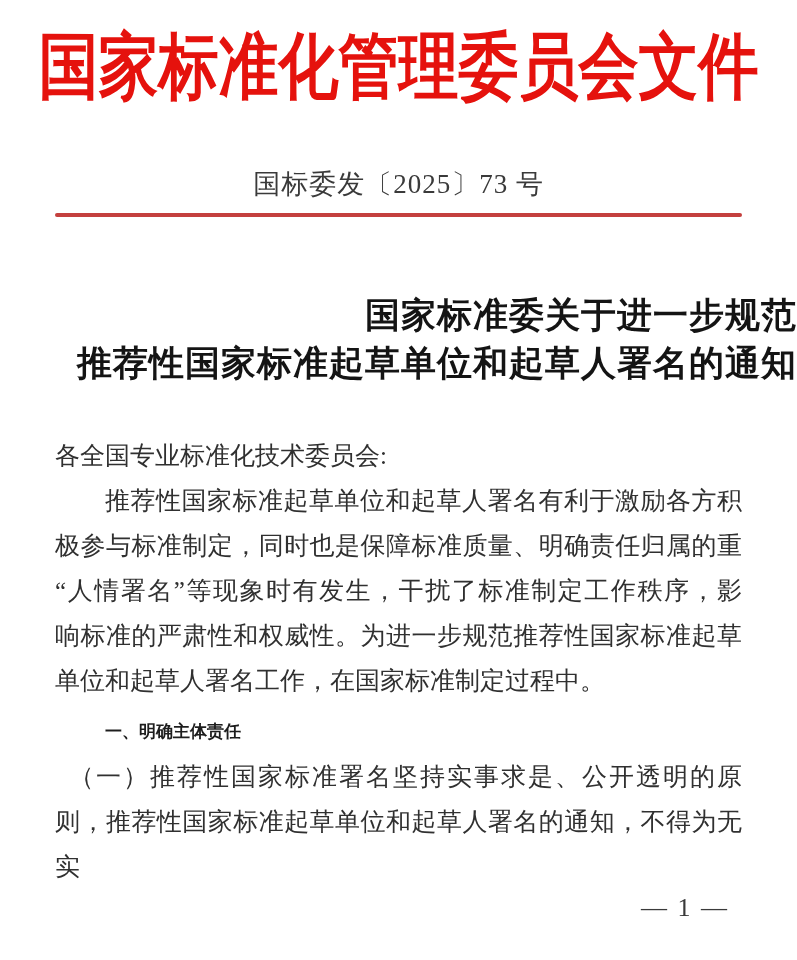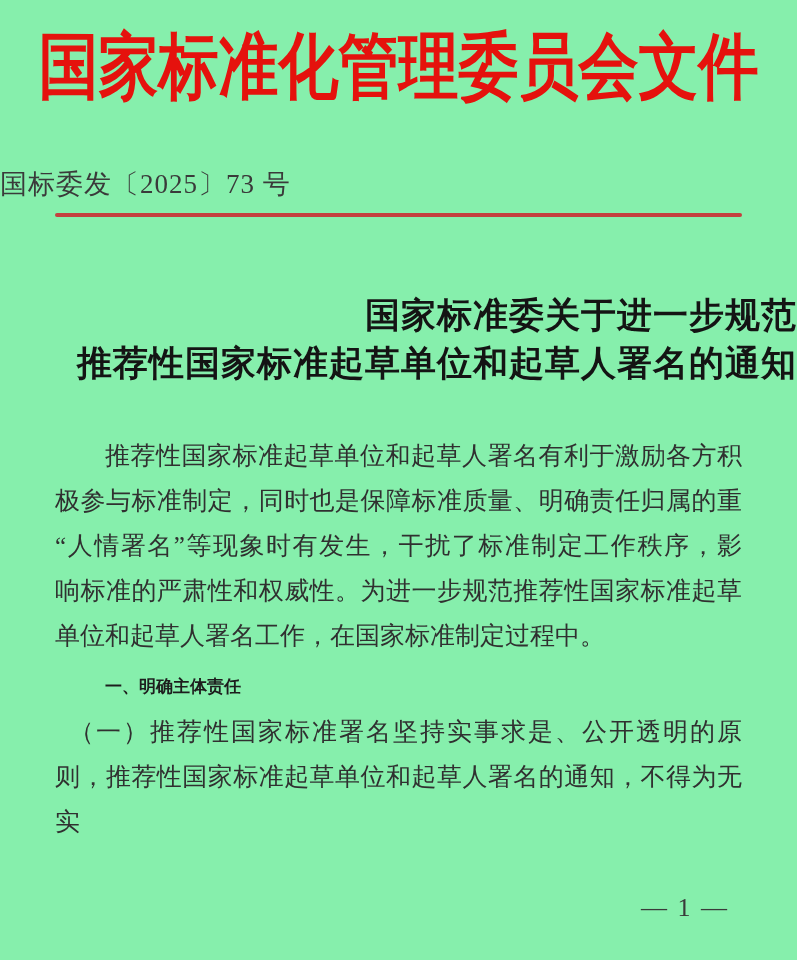--- a/index.html
+++ b/index.html
@@ -1,36 +1,36 @@
 <!DOCTYPE html>
 <html lang="zh"><head>
 <meta charset="utf-8">
 <style>
   html,body { margin:0; padding:0; background:#e9e9e9; }
   .page {
     position:relative;
     width:797px; height:960px;
     margin:0 auto;
-    background:#86efac;
+    background:#ffffff;
     overflow:hidden;
     font-family:"Liberation Serif", serif;
   }
   
   .org-title {
     position:absolute; top:22px; left:0; width:100%;
     text-align:center;
     font-size:60px; line-height:90px; font-weight:bold;
     color:#e5120d;
     transform:scaleY(1.20); transform-origin:50% 50%;
     white-space:nowrap;
   }
   
   .doc-number {
     position:absolute; top:167px; left:0; width:100%;
-    text-align:left;
+    text-align:center;
     font-size:27px; line-height:34px;
     color:#3a3a3a;
     letter-spacing:1px;
   }
   
   .red-rule {
     position:absolute; top:213px; left:55px;
     width:687px; height:4px;
     background:#c4403e; border-radius:2px;
   }
@@ -75,20 +75,21 @@
   <div class="doc-number">国标委发〔2025〕73 号</div>
 
   <div class="red-rule"></div>
 
   <div class="doc-title">
     <div>国家标准委关于进一步规范</div>
     <div>推荐性国家标准起草单位和起草人署名的通知</div>
   </div>
 
   <div class="body-block">
+    <div class="line">各全国专业标准化技术委员会:</div>
     <div class="line fill indent2">推荐性国家标准起草单位和起草人署名有利于激励各方积</div>
     <div class="line fill">极参与标准制定，同时也是保障标准质量、明确责任归属的重</div>
     <div class="line fill">“人情署名”等现象时有发生，干扰了标准制定工作秩序，影</div>
     <div class="line fill">响标准的严肃性和权威性。为进一步规范推荐性国家标准起草</div>
     <div class="line">单位和起草人署名工作，在国家标准制定过程中。</div>
     <div class="line heading">一、明确主体责任</div>
     <div class="line fill indent-paren">（一）推荐性国家标准署名坚持实事求是、公开透明的原</div>
     <div class="line fill">则，推荐性国家标准起草单位和起草人署名的通知，不得为无实</div>
   </div>
 

